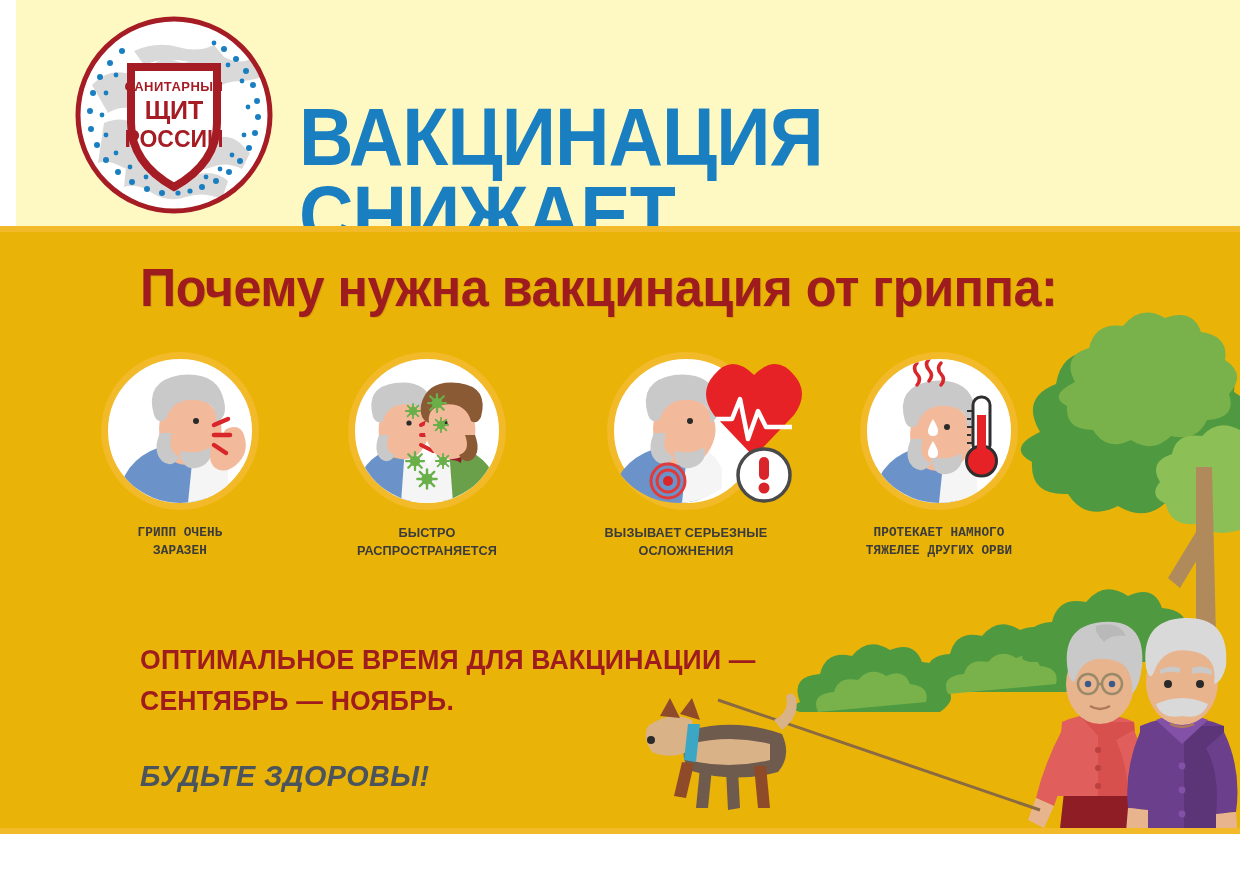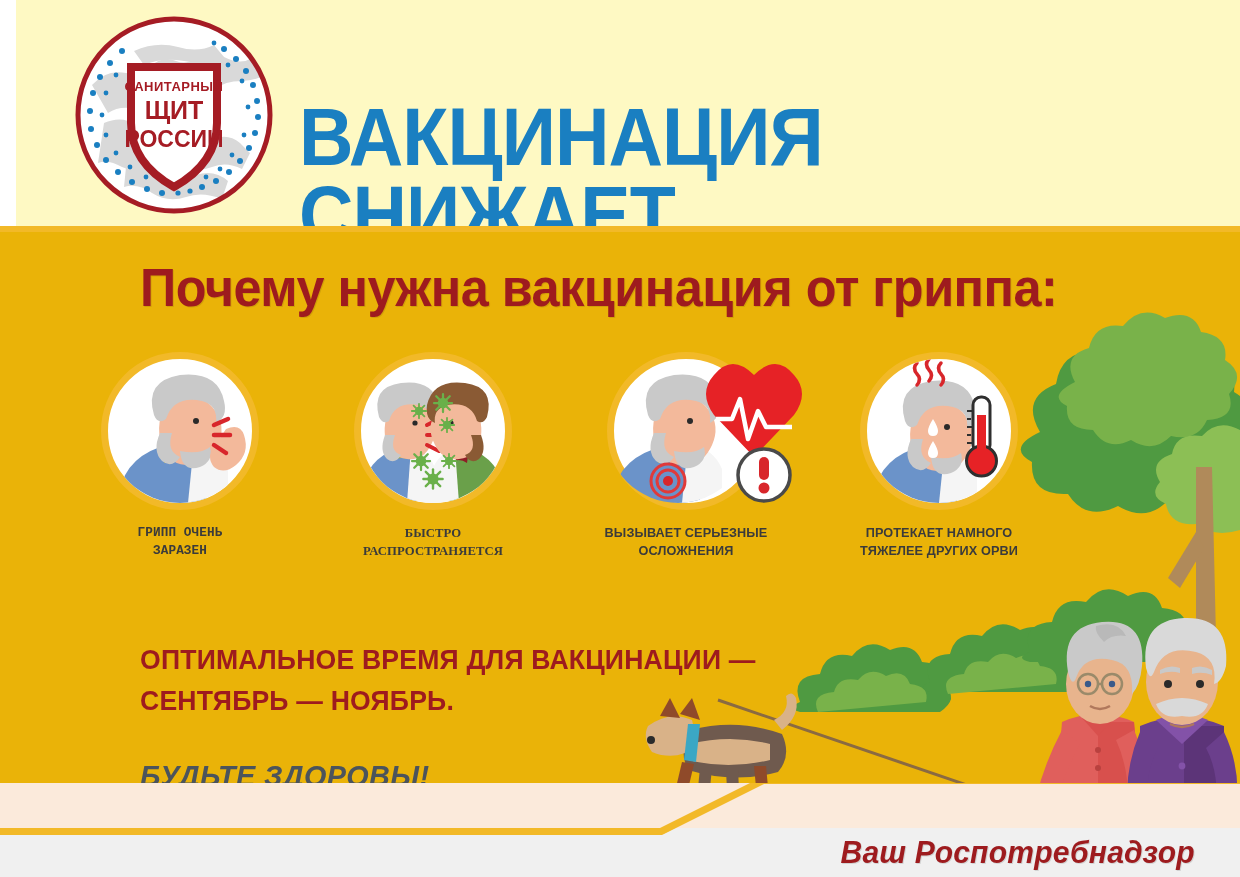--- a/index.html
+++ b/index.html
@@ -351,21 +351,21 @@
               <line x1="106" y1="86" x2="118" y2="94"></line>
             </g>
           </svg>
         </div>
         <div class="reason-caption">
           <span>ГРИПП ОЧЕНЬ</span><br>
           <span>ЗАРАЗЕН</span>
         </div>
       </div>
 
-      <div class="reason" style="left:253px;font-family:Liberation Serif, serif;">
+      <div class="reason" style="left:247px;">
         <div class="reason-circle">
           <svg width="144" height="144" viewBox="0 0 144 144">
 
             <path fill="#6b93c9" d="M0 144 q0 -38 30 -52 l26 0 l0 52 z"></path>
             <path fill="#9bab4e" d="M28 88 q16 -8 30 0 l-4 14 q-14 -6 -24 0 z"></path>
             <path fill="#f5f5f5" d="M50 88 q20 6 24 22 l0 34 l-28 0 z"></path>
             <path fill="#f3b99b" d="M32 46 q24 -14 40 12 q6 14 -2 28 q-8 16 -24 14 q-18 -2 -22 -22 q-2 -20 8 -32 z"></path>
             <path fill="#c9c9c9" d="M18 58 q-8 -30 22 -34 q32 -4 38 22 q2 14 -8 18 q2 -14 -12 -18 q-24 -4 -30 16 q-6 4 -10 -4 z"></path>
             <path fill="#c9c9c9" d="M24 76 q-6 16 2 24 q8 6 14 -4 q-12 -4 -6 -20 z"></path>
             <circle cx="54" cy="64" r="2.6" fill="#2a2a2a"></circle>
@@ -483,21 +483,21 @@
               <circle cx="158" cy="141" r="5.5" fill="#d8262b"></circle>
             </g>
           </svg>
         </div>
         <div class="reason-caption">
           <span>ВЫЗЫВАЕТ СЕРЬЕЗНЫЕ</span><br>
           <span>ОСЛОЖНЕНИЯ</span>
         </div>
       </div>
 
-      <div class="reason" style="left:759px;">
+      <div class="reason" style="left:759px;font-family:Liberation Mono, monospace;">
         <div class="reason-circle">
           <svg width="144" height="144" viewBox="0 0 144 144">
             <path fill="#6b93c9" d="M6 144 q2 -40 40 -54 l44 0 l0 54 z"></path>
             <path fill="#9bab4e" d="M48 88 q20 -10 40 2 l-6 16 q-18 -8 -34 0 z"></path>
             <path fill="#f5f5f5" d="M78 86 q24 6 32 26 l0 32 l-38 0 z"></path>
             <path fill="#f3b99b" d="M54 48 q30 -16 48 14 q8 16 -2 34 q-10 18 -30 16 q-22 -2 -26 -26 q-4 -24 10 -38 z"></path>
             <path fill="#c9c9c9" d="M38 62 q-10 -34 26 -40 q38 -4 44 26 q4 16 -8 22 q2 -18 -14 -22 q-28 -6 -36 18 q-8 6 -12 -4 z"></path>
             <path fill="#c9c9c9" d="M44 80 q-8 18 2 28 q10 8 18 -4 q-14 -6 -8 -24 z"></path>
             <path fill="#c9c9c9" d="M64 98 q20 4 30 -4 q4 14 -10 20 q-18 6 -20 -16 z"></path>
             <circle cx="80" cy="68" r="3" fill="#2a2a2a"></circle>
@@ -535,22 +535,14 @@
     <div class="optimal">
       <span>ОПТИМАЛЬНОЕ ВРЕМЯ ДЛЯ ВАКЦИНАЦИИ —</span><br>
       <span>СЕНТЯБРЬ — НОЯБРЬ.</span>
     </div>
 
     <div class="healthy">БУДЬТЕ ЗДОРОВЫ!</div>
   </div>
 
   <div class="divider-bottom"></div>
 
-  <div class="footer">
-    <svg class="footer-notch" viewBox="0 0 1240 95">
-      <path d="M0 45 L660 45 L760 -6 L1240 -6 L1240 0 L763 0 L663 51 L0 51 Z" fill="#f2b928"></path>
-      <path d="M0 0 L660 0 L760 -50 L1240 -50 L1240 45 L663 45 L0 45 Z" fill="#fbeadb"></path>
-      <path d="M0 45 L660 45 L762 -6 L1240 -6 L1240 1 L764 1 L662 52 L0 52 Z" fill="#f2b928"></path>
-    </svg>
-    <div class="footer-text">Ваш Роспотребнадзор</div>
-  </div>
 
 </div>
 
 </body></html>

